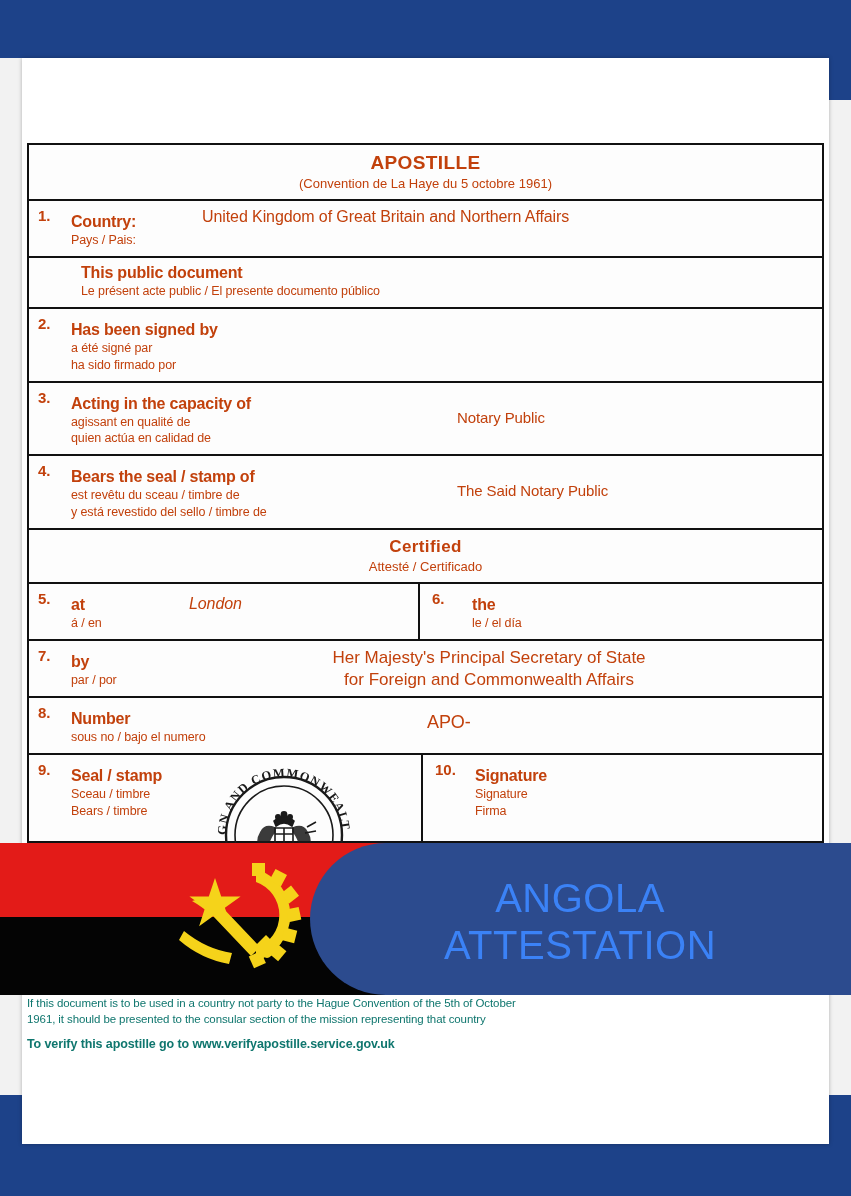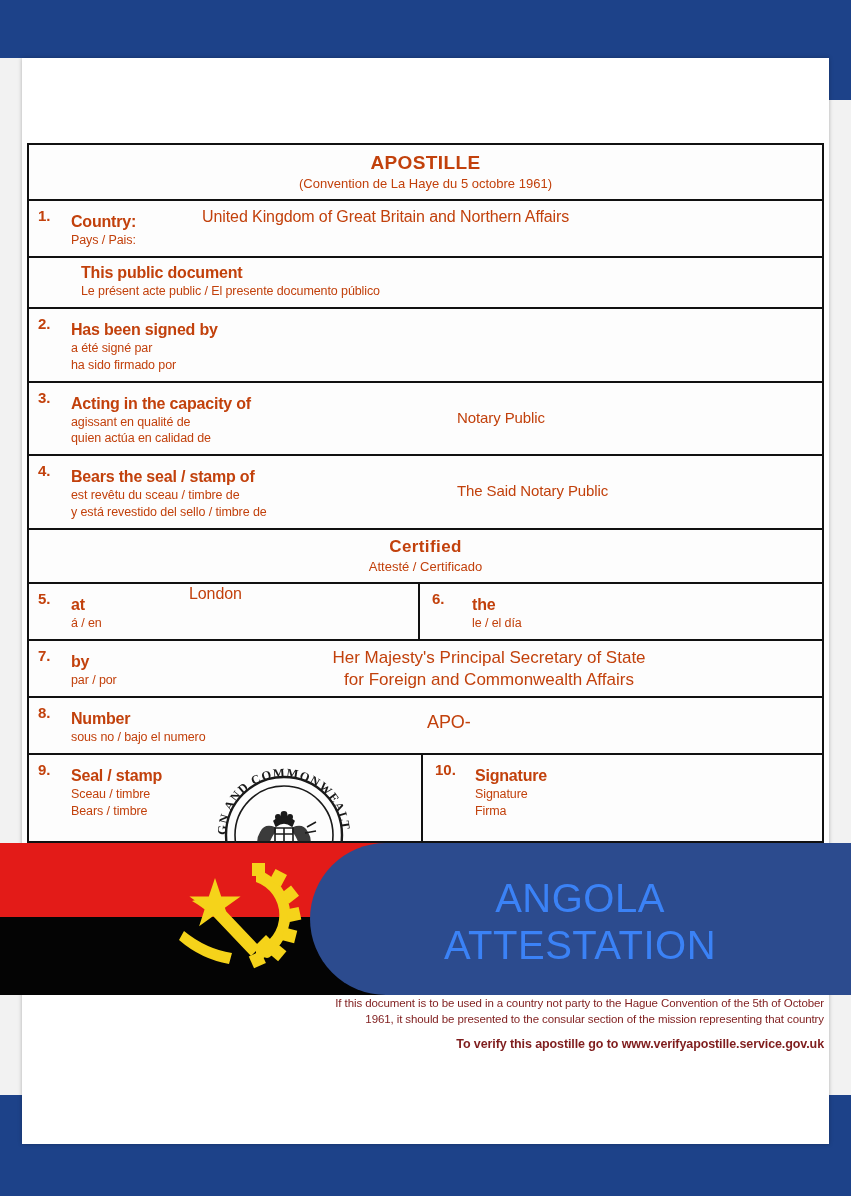--- a/index.html
+++ b/index.html
@@ -75,39 +75,39 @@
   .row-public { padding: 5px 0 7px 52px; display: block; }
 
   .row-signed { min-height: 72px; }
   .row-cap { min-height: 73px; position: relative; }
   .row-cap .value { position: absolute; left: 428px; top: 26px; font-size: 15px; }
   .row-seal4 { min-height: 73px; position: relative; }
   .row-seal4 .value { position: absolute; left: 428px; top: 26px; font-size: 15px; }
 
   .half-left { width: 391px; flex: 0 0 391px; display: flex; border-right: 2px solid #111; min-height: 53px; position: relative; }
   .half-right { flex: 1 1 auto; display: flex; min-height: 53px; position: relative; }
-  .half-left .value { position: absolute; left: 160px; top: 1px; }
+  .half-left .value { position: absolute; left: 160px; top: 11px; font-style: italic; }
 
   .row-by { min-height: 55px; position: relative; }
   .row-by .by-val { position: absolute; left: 180px; top: 6px; width: 560px; text-align: center; font-size: 17px; line-height: 1.3; }
 
   .row-number { min-height: 50px; position: relative; }
   .row-number .value { position: absolute; left: 398px; top: 14px; font-size: 18px; }
 
   .row-sig { min-height: 86px; }
   .sig-left { width: 394px; flex: 0 0 394px; display: flex; border-right: 2px solid #111; position: relative; }
   .sig-right { flex: 1 1 auto; display: flex; }
 
   
   .seal { position: absolute; left: 175px; top: 0px; width: 160px; height: 160px; }
 
   
   .footer-note {
     position: absolute; left: 27px; top: 995px; width: 797px;
-    text-align: right; color: #7f1d1d;
+    text-align: left; color: #0f766e;
   }
   .footer-note .fn-line { font-size: 11.5px; line-height: 1.42; letter-spacing: -0.1px; }
   .footer-note .fn-verify { font-size: 12.5px; font-weight: bold; margin-top: 9px; letter-spacing: -0.1px; }
 
   
   .banner {
     position: absolute; left: 0; top: 843px; width: 851px; height: 152px;
     overflow: hidden;
   }
   .flag-red { position: absolute; left: 0; top: 0; width: 851px; height: 74px; background: #e31b18; }

